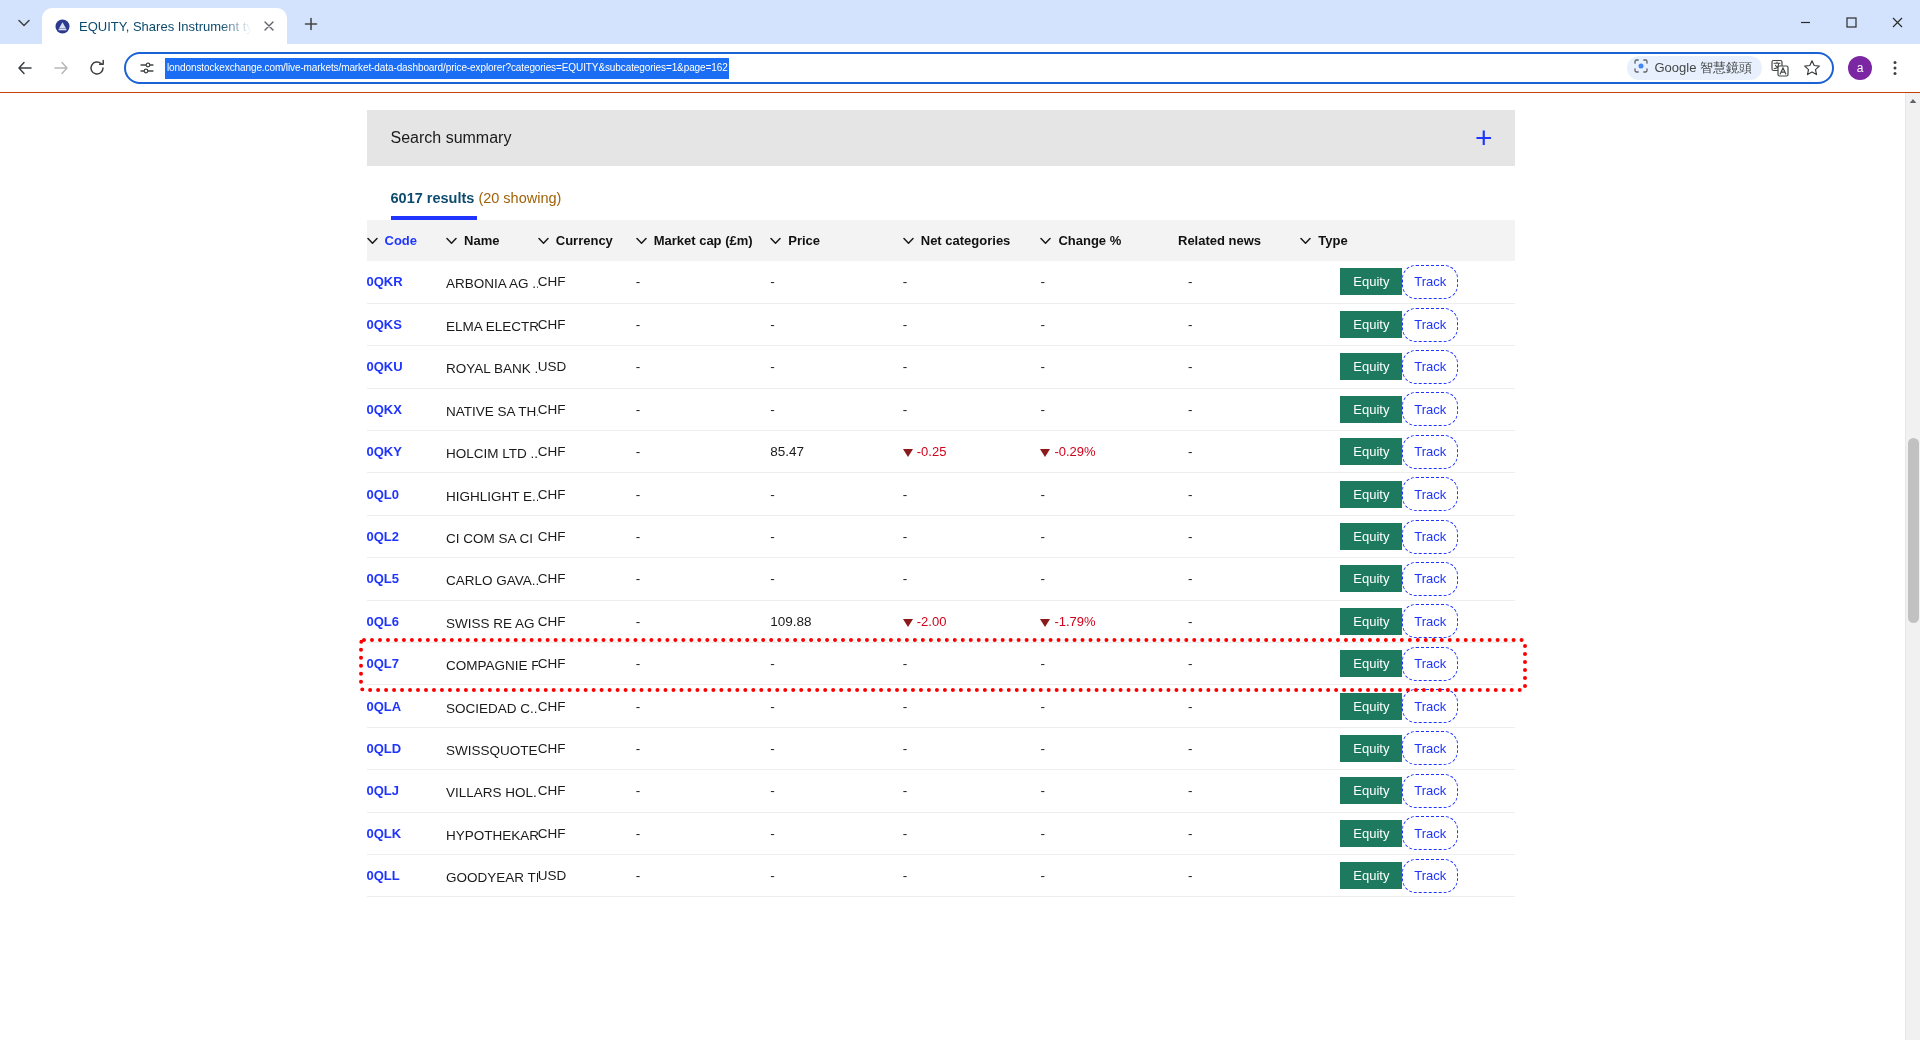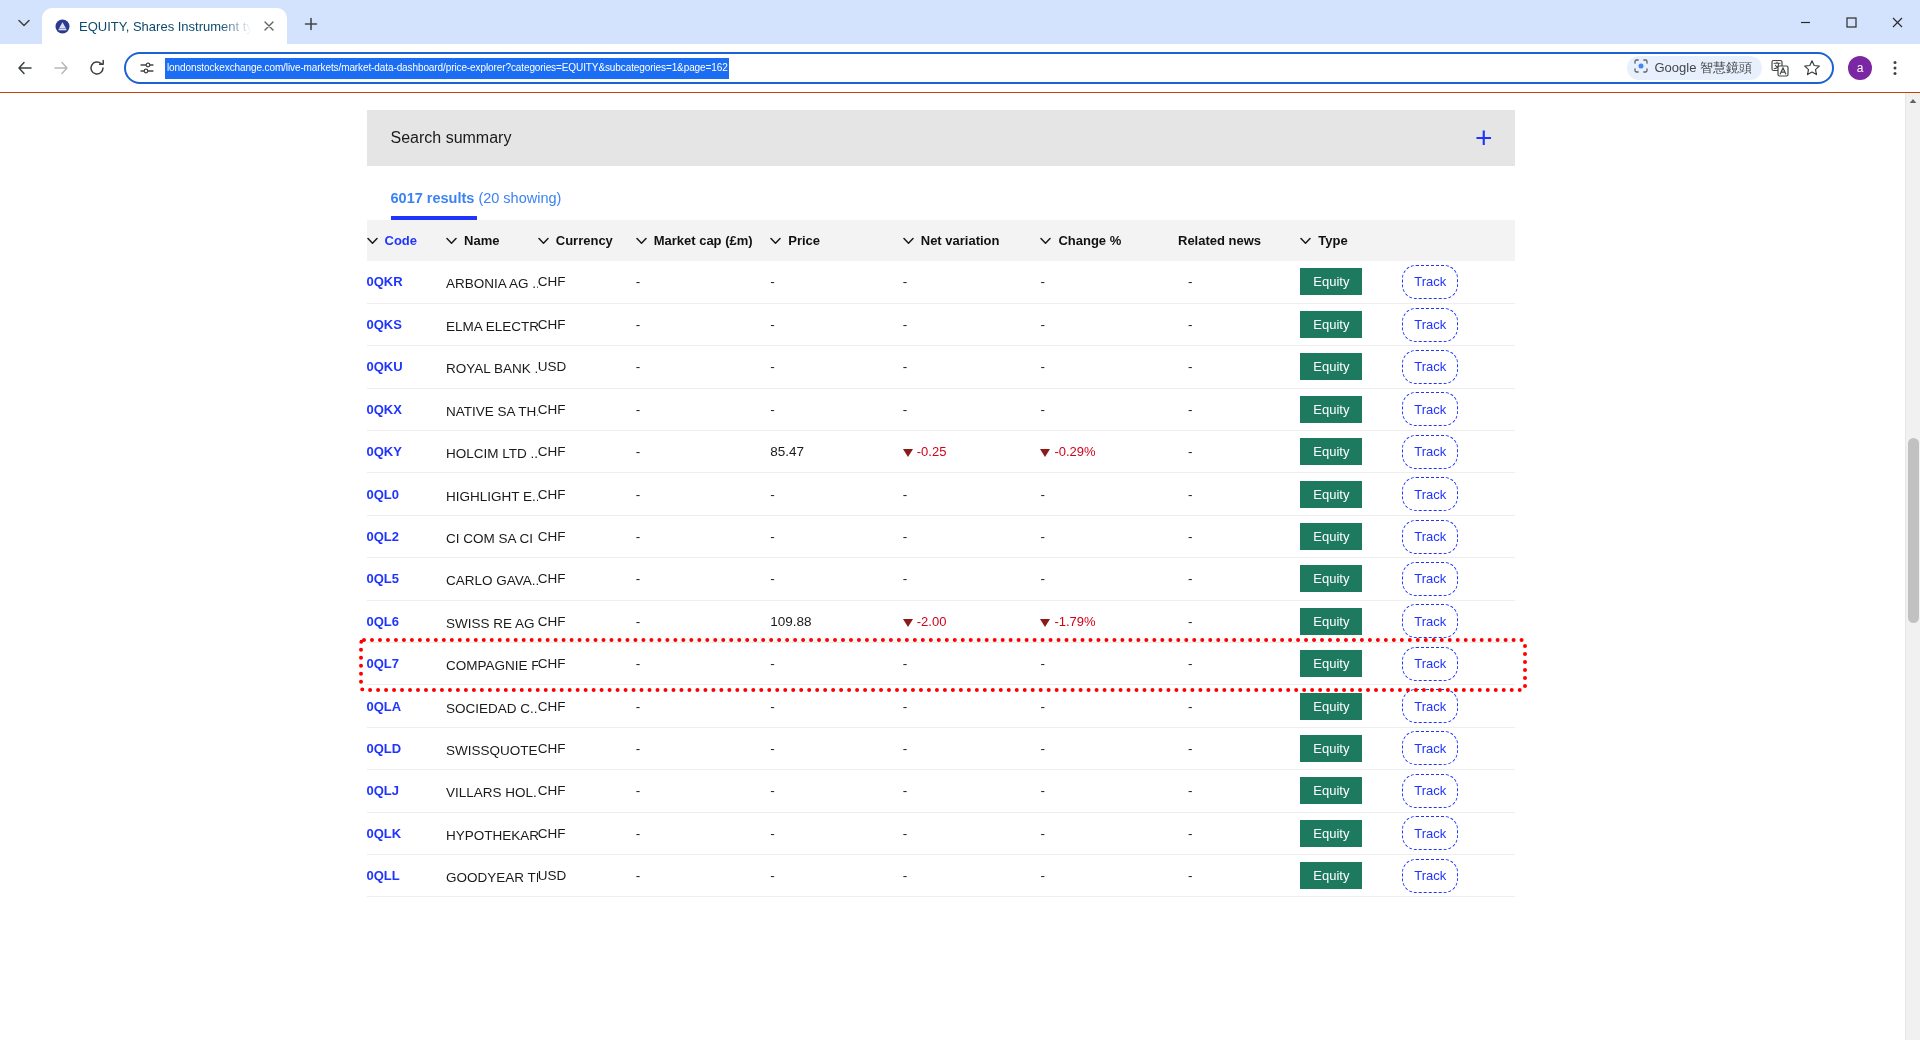--- a/index.html
+++ b/index.html
@@ -99,22 +99,22 @@
   }
 
   .search-summary {
     height: 56px; background: #e5e5e5; display: flex; align-items: center;
     padding: 0 22px 0 24px; cursor: pointer;
   }
   .search-summary-label { font-size: 16px; color: #1a1a1a; font-weight: 400; }
   .plus-icon { margin-left: auto; color: #1f35ff; font-size: 30px; line-height: 1; font-weight: 300; }
 
   .results-line { margin: 24px 0 0 24px; font-size: 14.5px; color: #333; }
-  .results-count { color: #3b82f6; font-weight: 700; }
-  .results-showing { color: #3b82f6; }
+  .results-count { color: #0c4a6e; font-weight: 700; }
+  .results-showing { color: #a16207; }
 
   table.price-table { width: 100%; border-collapse: collapse; margin-top: 14px; table-layout: fixed; }
   table.price-table thead tr { background: #f3f3f3; }
   table.price-table th {
     text-align: left; font-size: 13px; font-weight: 700; color: #111;
     padding: 13px 0 13px 0; vertical-align: middle; position: relative;
     white-space: nowrap;
   }
   th .th-inner { display: flex; align-items: center; gap: 7px; }
   th.col-code { width: 78px; padding-left: 24px; }
@@ -145,21 +145,21 @@
   .cell-lower { position: relative; top: 2px; display: inline-block; }
   .neg { color: #d0021b; font-size: 13px; }
   .tri-down {
     display: inline-block; width: 0; height: 0; margin-right: 4px;
     border-left: 5px solid transparent; border-right: 5px solid transparent;
     border-top: 8px solid #8b1a1a; vertical-align: -1px;
   }
   .badge-equity {
     display: inline-flex; align-items: center; justify-content: center;
     background: #1d7a5f; color: #ffffff; font-size: 13px;
-    width: 62px; height: 27px;
+    width: 62px; height: 27px; margin-left: 40px;
   }
   .btn-track {
     display: inline-flex; align-items: center; justify-content: center;
     border: 1.6px dashed #1f35ff; color: #1f35ff; background: #fff;
     font-size: 13px; width: 56px; height: 34px; border-radius: 14px; cursor: pointer;
   }
 
   
   .highlight-box {
     position: absolute; border: 4px dotted #ff0000; border-radius: 5px;
@@ -364,21 +364,21 @@
                   <span class="th-label">Price</span>
                 </div>
               </th>
               <th class="col-netvar">
                 <div class="th-inner">
                   <span class="chev">
                       <svg width="11" height="8" viewBox="0 0 11 8">
                         <path d="M1 1.5 L5.5 6.2 L10 1.5" fill="none" stroke="#1a1a1a" stroke-width="1.5" stroke-linecap="round" stroke-linejoin="round"></path>
                       </svg>
                     </span>
-                  <span class="th-label">Net variation</span>
+                  <span class="th-label">Net categories</span>
                 </div>
               </th>
               <th class="col-change">
                 <div class="th-inner">
                   <span class="chev">
                       <svg width="11" height="8" viewBox="0 0 11 8">
                         <path d="M1 1.5 L5.5 6.2 L10 1.5" fill="none" stroke="#1a1a1a" stroke-width="1.5" stroke-linecap="round" stroke-linejoin="round"></path>
                       </svg>
                     </span>
                   <span class="th-label">Change %</span>

